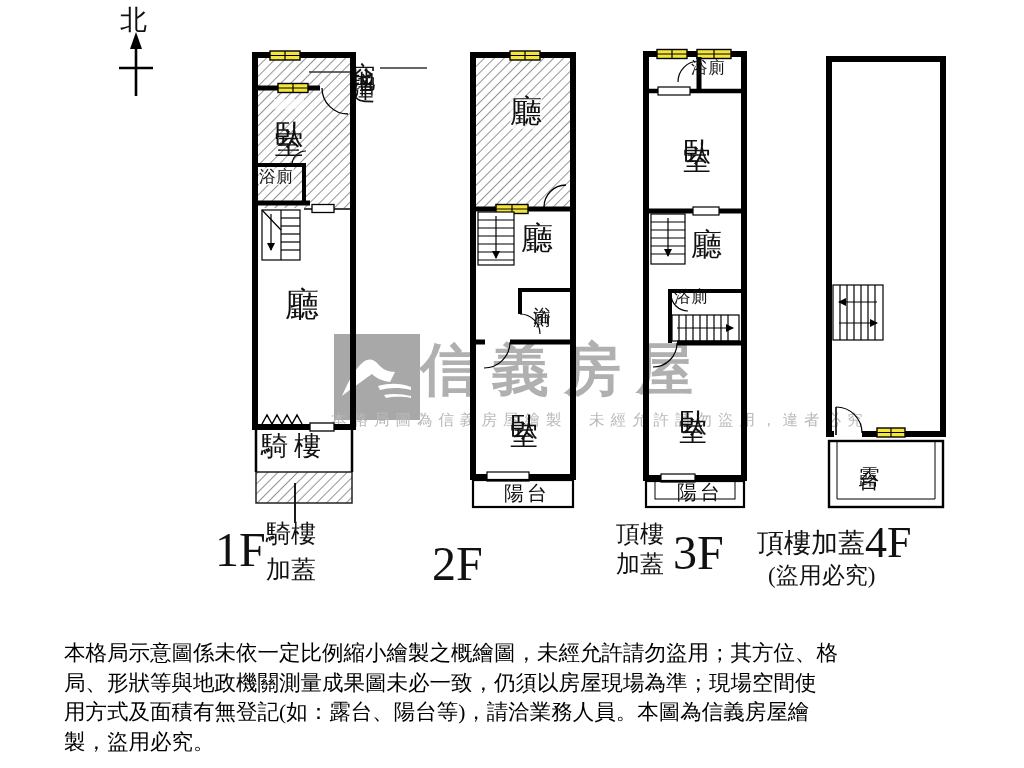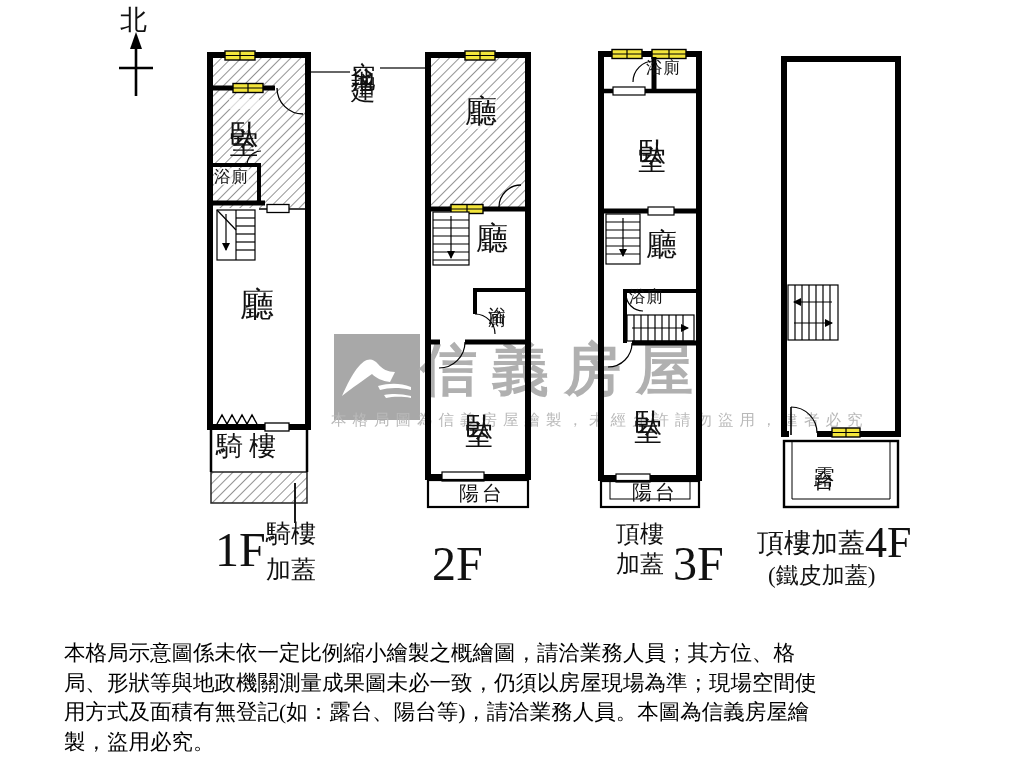--- a/index.html
+++ b/index.html
@@ -1,20 +1,20 @@
 <!DOCTYPE html>
 <html><head>
 <meta charset="utf-8">
 <style>
   html,body{margin:0;padding:0;background:#fff;}
   .canvas{position:relative;width:1024px;height:768px;background:#fff;overflow:hidden;
           font-family:"Liberation Serif","DejaVu Serif",serif;color:#000;}
   .abs{position:absolute;}
   svg{overflow:visible;display:block;}
-  .floor{position:absolute;z-index:2;}
+  .floor{position:absolute;z-index:2;margin-left:45px;}
   .lbl{position:absolute;white-space:nowrap;line-height:1.05;color:#111;}
   .vtext{writing-mode:vertical-rl;text-orientation:upright;}
   .halo{background:rgba(255,255,255,0.65);}
   .hline{position:absolute;background:#666;height:2px;z-index:2;}
   .vline{position:absolute;background:#1a1a1a;width:2px;z-index:3;}
   .wrap2{white-space:normal;word-break:break-all;width:2.15em;}
   .caption{position:absolute;z-index:2;color:#111;}
   .wm{position:absolute;z-index:1;color:#b0b0b0;}
   .wm-brand{font-size:57px;letter-spacing:15px;font-weight:600;color:#b0b0b0;}
   .wm-notice{font-size:15.5px;letter-spacing:6px;color:#b9b9b9;}
@@ -198,21 +198,21 @@
       <rect x="12" y="434" width="80" height="18" fill="none" stroke="#000" stroke-width="1"></rect>
     </svg>
     <div class="lbl" style="left:48px;top:12px;font-size:16.5px;letter-spacing:1px">浴廁</div>
     <div class="lbl vtext" style="left:39px;top:70px;font-size:28px;letter-spacing:5px">臥室</div>
     <div class="lbl" style="left:48px;top:182px;font-size:31px">廳</div>
     <div class="lbl" style="left:31px;top:241px;font-size:16.5px;letter-spacing:1px">浴廁</div>
     <div class="lbl vtext" style="left:35px;top:341px;font-size:28px;letter-spacing:5px">臥室</div>
     <div class="lbl" style="left:34px;top:435px;font-size:20px;letter-spacing:3px">陽台</div>
   </div>
   <div class="caption wrap2" style="left:616px;top:519px;font-size:24px;line-height:30px">頂樓加蓋</div>
-  <div class="caption f-num" style="left:673px;top:536px">3F</div>
+  <div class="caption f-num" style="left:673px;top:525px">3F</div>
 
   <div class="floor" style="left:780px;top:55px;width:122px;height:455px">
     <svg width="122" height="455" viewBox="0 0 122 455">
       <rect x="4" y="4" width="114" height="375" fill="none" stroke="#000" stroke-width="6"></rect>
       <g stroke="#000" stroke-width="1.2" fill="none">
         <rect x="8" y="230" width="50" height="55" fill="#fff"></rect>
         <line x1="15" y1="230" x2="15" y2="285"></line>
           <line x1="22" y1="230" x2="22" y2="285"></line>
         <line x1="29" y1="230" x2="29" y2="285"></line>
           <line x1="36" y1="230" x2="36" y2="285"></line>
@@ -231,22 +231,22 @@
       </g>
       <rect x="4" y="386" width="114" height="66" fill="none" stroke="#000" stroke-width="2.4"></rect>
       <polyline points="12,386 12,444 110,444 110,386" fill="none" stroke="#000" stroke-width="1"></polyline>
     </svg>
     <div class="lbl vtext" style="left:33px;top:395px;font-size:21px;letter-spacing:3px">露台</div>
   </div>
   <div class="caption" style="left:757px;top:524px;display:flex;align-items:flex-start">
     <span style="font-size:27px;line-height:38px">頂樓加蓋</span>
       <span style="font-size:44px;line-height:38px">4F</span>
   </div>
-  <div class="caption" style="left:768px;top:560px;font-size:23px">(鐵皮加蓋)</div>
+  <div class="caption" style="left:768px;top:560px;font-size:23px">(盜用必究)</div>
 
   <div class="disc">
-    <div>本格局示意圖係未依一定比例縮小繪製之概繪圖，請洽業務人員；其方位、格</div>
+    <div>本格局示意圖係未依一定比例縮小繪製之概繪圖，未經允許請勿盜用；其方位、格</div>
     <div>局、形狀等與地政機關測量成果圖未必一致，仍須以房屋現場為準；現場空間使</div>
     <div>用方式及面積有無登記(如：露台、陽台等)，請洽業務人員。本圖為信義房屋繪</div>
     <div>製，盜用必究。</div>
   </div>
 
 </div>
 
 </body></html>

